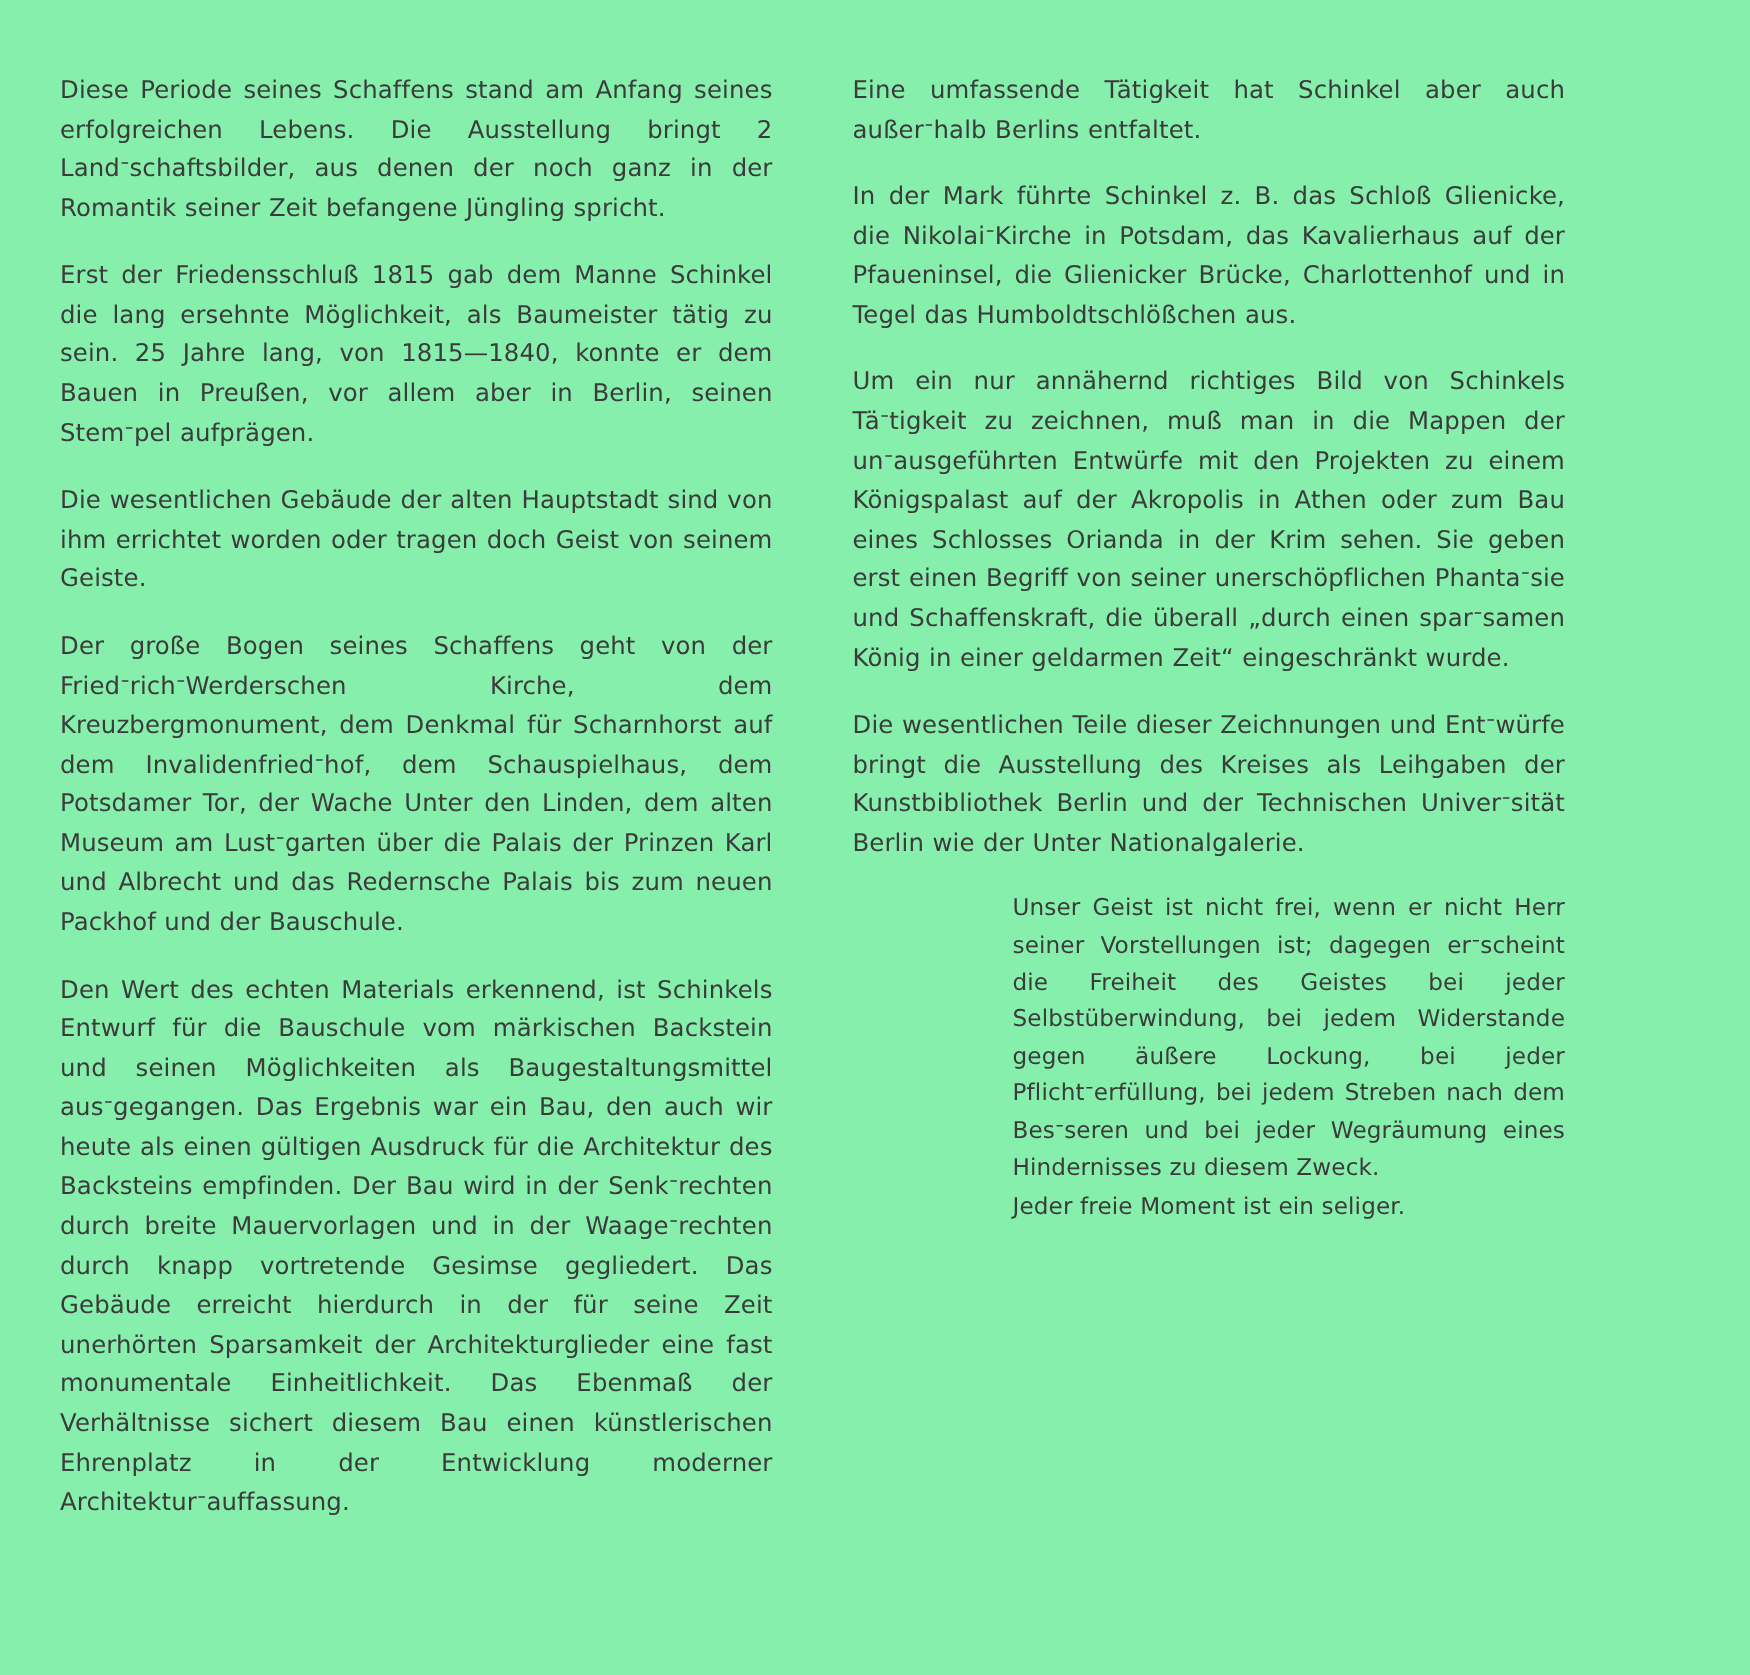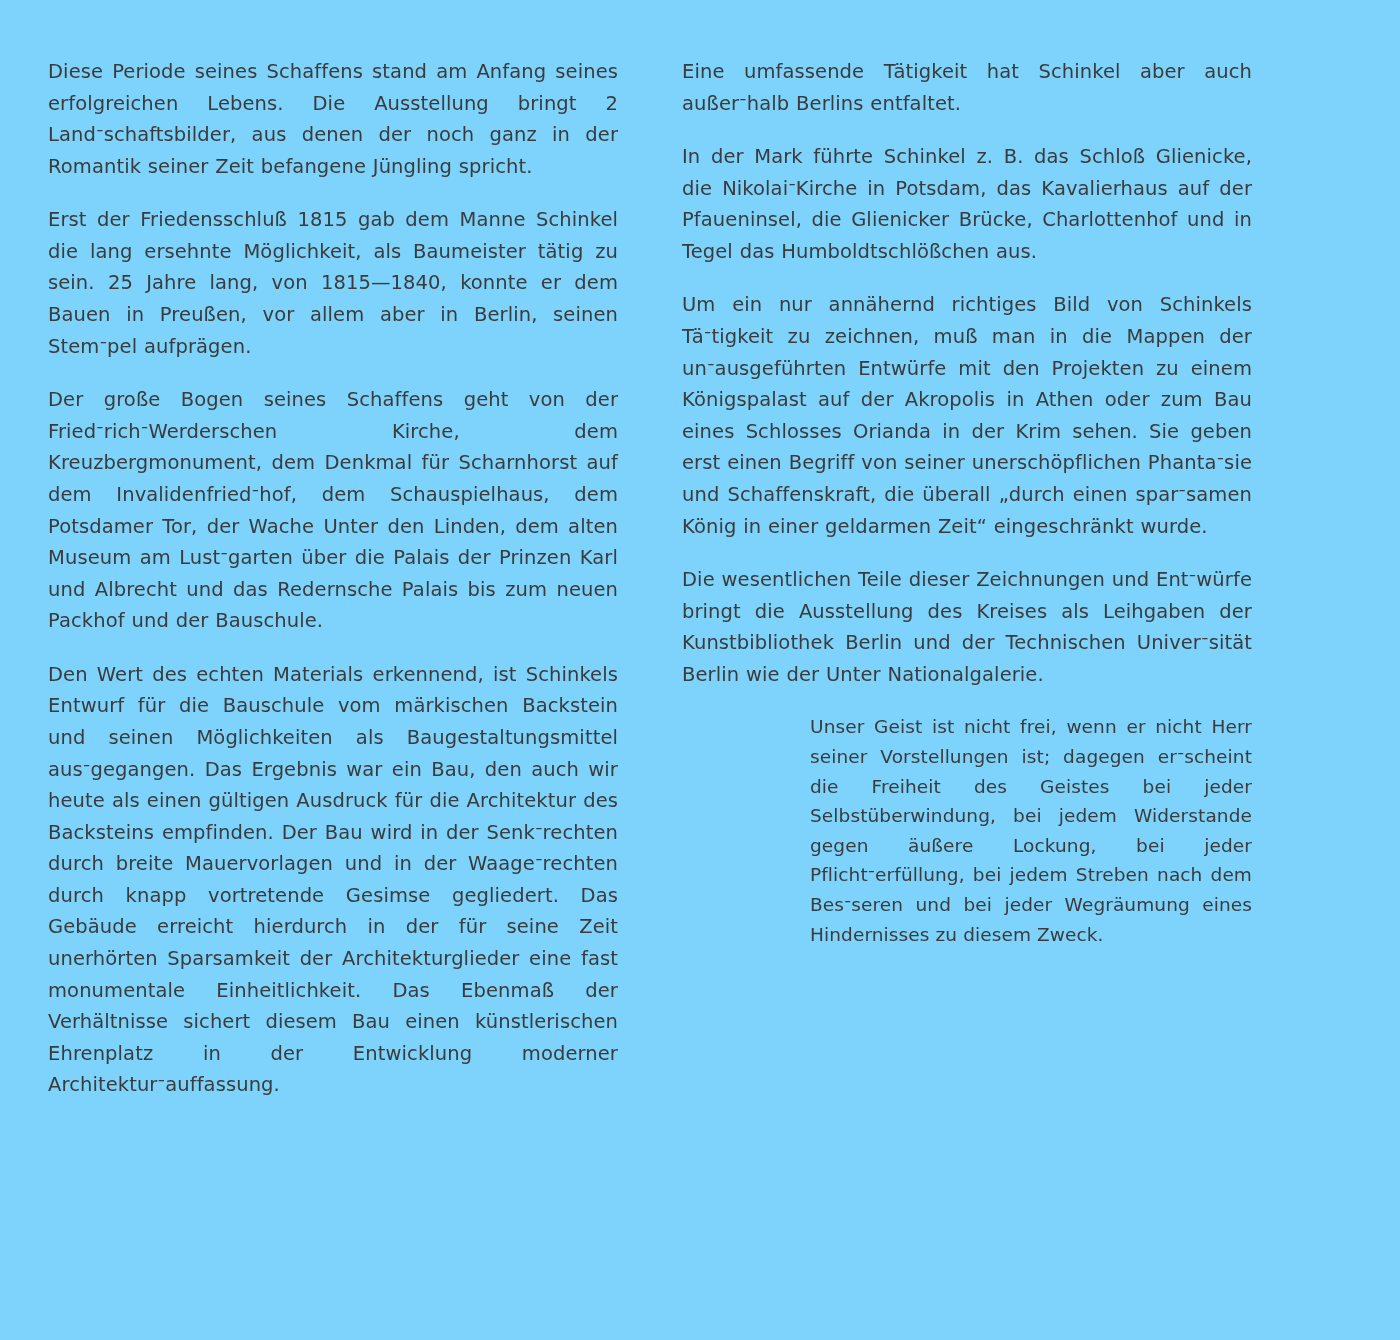--- a/index.html
+++ b/index.html
@@ -11,21 +11,21 @@
     height: 1340px;
     background: #f2f0ec;
     font-family: "DejaVu Sans", sans-serif;
     color: #3a3a3a;
     overflow: hidden;
   }
   .page {
     position: relative;
     width: 1400px;
     height: 1340px;
-    background: #7dd3fc;
+    background: #86efac;
     box-sizing: border-box;
   }
   .columns {
     position: absolute;
     top: 56px;
     left: 48px;
     width: 1250px;
     display: flex;
     gap: 64px;
   }
@@ -65,28 +65,30 @@
 </style>
 </head>
 <body>
 
 <div class="page">
   <div class="columns">
 
     <div class="column">
       <p class="para">Diese Periode seines Schaffens stand am Anfang seines erfolgreichen Lebens. Die Ausstellung bringt 2 Landᐨschaftsbilder, aus denen der noch ganz in der Romantik seiner Zeit befangene Jüngling spricht.</p>
       <p class="para">Erst der Friedensschluß 1815 gab dem Manne Schinkel die lang ersehnte Möglichkeit, als Baumeister tätig zu sein. 25 Jahre lang, von 1815—1840, konnte er dem Bauen in Preußen, vor allem aber in Berlin, seinen Stemᐨpel aufprägen.</p>
+      <p class="para">Die wesentlichen Gebäude der alten Hauptstadt sind von ihm errichtet worden oder tragen doch Geist von seinem Geiste.</p>
       <p class="para">Der große Bogen seines Schaffens geht von der FriedᐨrichᐨWerderschen Kirche, dem Kreuzbergmonument, dem Denkmal für Scharnhorst auf dem Invalidenfriedᐨhof, dem Schauspielhaus, dem Potsdamer Tor, der Wache Unter den Linden, dem alten Museum am Lustᐨgarten über die Palais der Prinzen Karl und Albrecht und das Redernsche Palais bis zum neuen Packhof und der Bauschule.</p>
       <p class="para">Den Wert des echten Materials erkennend, ist Schinkels Entwurf für die Bauschule vom märkischen Backstein und seinen Möglichkeiten als Baugestaltungsmittel ausᐨgegangen. Das Ergebnis war ein Bau, den auch wir heute als einen gültigen Ausdruck für die Architektur des Backsteins empfinden. Der Bau wird in der Senkᐨrechten durch breite Mauervorlagen und in der Waageᐨrechten durch knapp vortretende Gesimse gegliedert. Das Gebäude erreicht hierdurch in der für seine Zeit unerhörten Sparsamkeit der Architekturglieder eine fast monumentale Einheitlichkeit. Das Ebenmaß der Verhältnisse sichert diesem Bau einen künstlerischen Ehrenplatz in der Entwicklung moderner Architekturᐨauffassung.</p>
     </div>
 
     <div class="column">
       <p class="para">Eine umfassende Tätigkeit hat Schinkel aber auch außerᐨhalb Berlins entfaltet.</p>
       <p class="para">In der Mark führte Schinkel z. B. das Schloß Glienicke, die NikolaiᐨKirche in Potsdam, das Kavalierhaus auf der Pfaueninsel, die Glienicker Brücke, Charlottenhof und in Tegel das Humboldtschlößchen aus.</p>
       <p class="para">Um ein nur annähernd richtiges Bild von Schinkels Täᐨtigkeit zu zeichnen, muß man in die Mappen der unᐨausgeführten Entwürfe mit den Projekten zu einem Königspalast auf der Akropolis in Athen oder zum Bau eines Schlosses Orianda in der Krim sehen. Sie geben erst einen Begriff von seiner unerschöpflichen Phantaᐨsie und Schaffenskraft, die überall „durch einen sparᐨsamen König in einer geldarmen Zeit“ eingeschränkt wurde.</p>
       <p class="para">Die wesentlichen Teile dieser Zeichnungen und Entᐨwürfe bringt die Ausstellung des Kreises als Leihgaben der Kunstbibliothek Berlin und der Technischen Univerᐨsität Berlin wie der Unter Nationalgalerie.</p>
       <div class="quote">
         <p>Unser Geist ist nicht frei, wenn er nicht Herr seiner Vorstellungen ist; dagegen erᐨscheint die Freiheit des Geistes bei jeder Selbstüberwindung, bei jedem Widerstande gegen äußere Lockung, bei jeder Pflichtᐨerfüllung, bei jedem Streben nach dem Besᐨseren und bei jeder Wegräumung eines Hindernisses zu diesem Zweck.</p>
+        <p class="last">Jeder freie Moment ist ein seliger.</p>
       </div>
     </div>
 
   </div>
 </div>
 
 </body></html>

